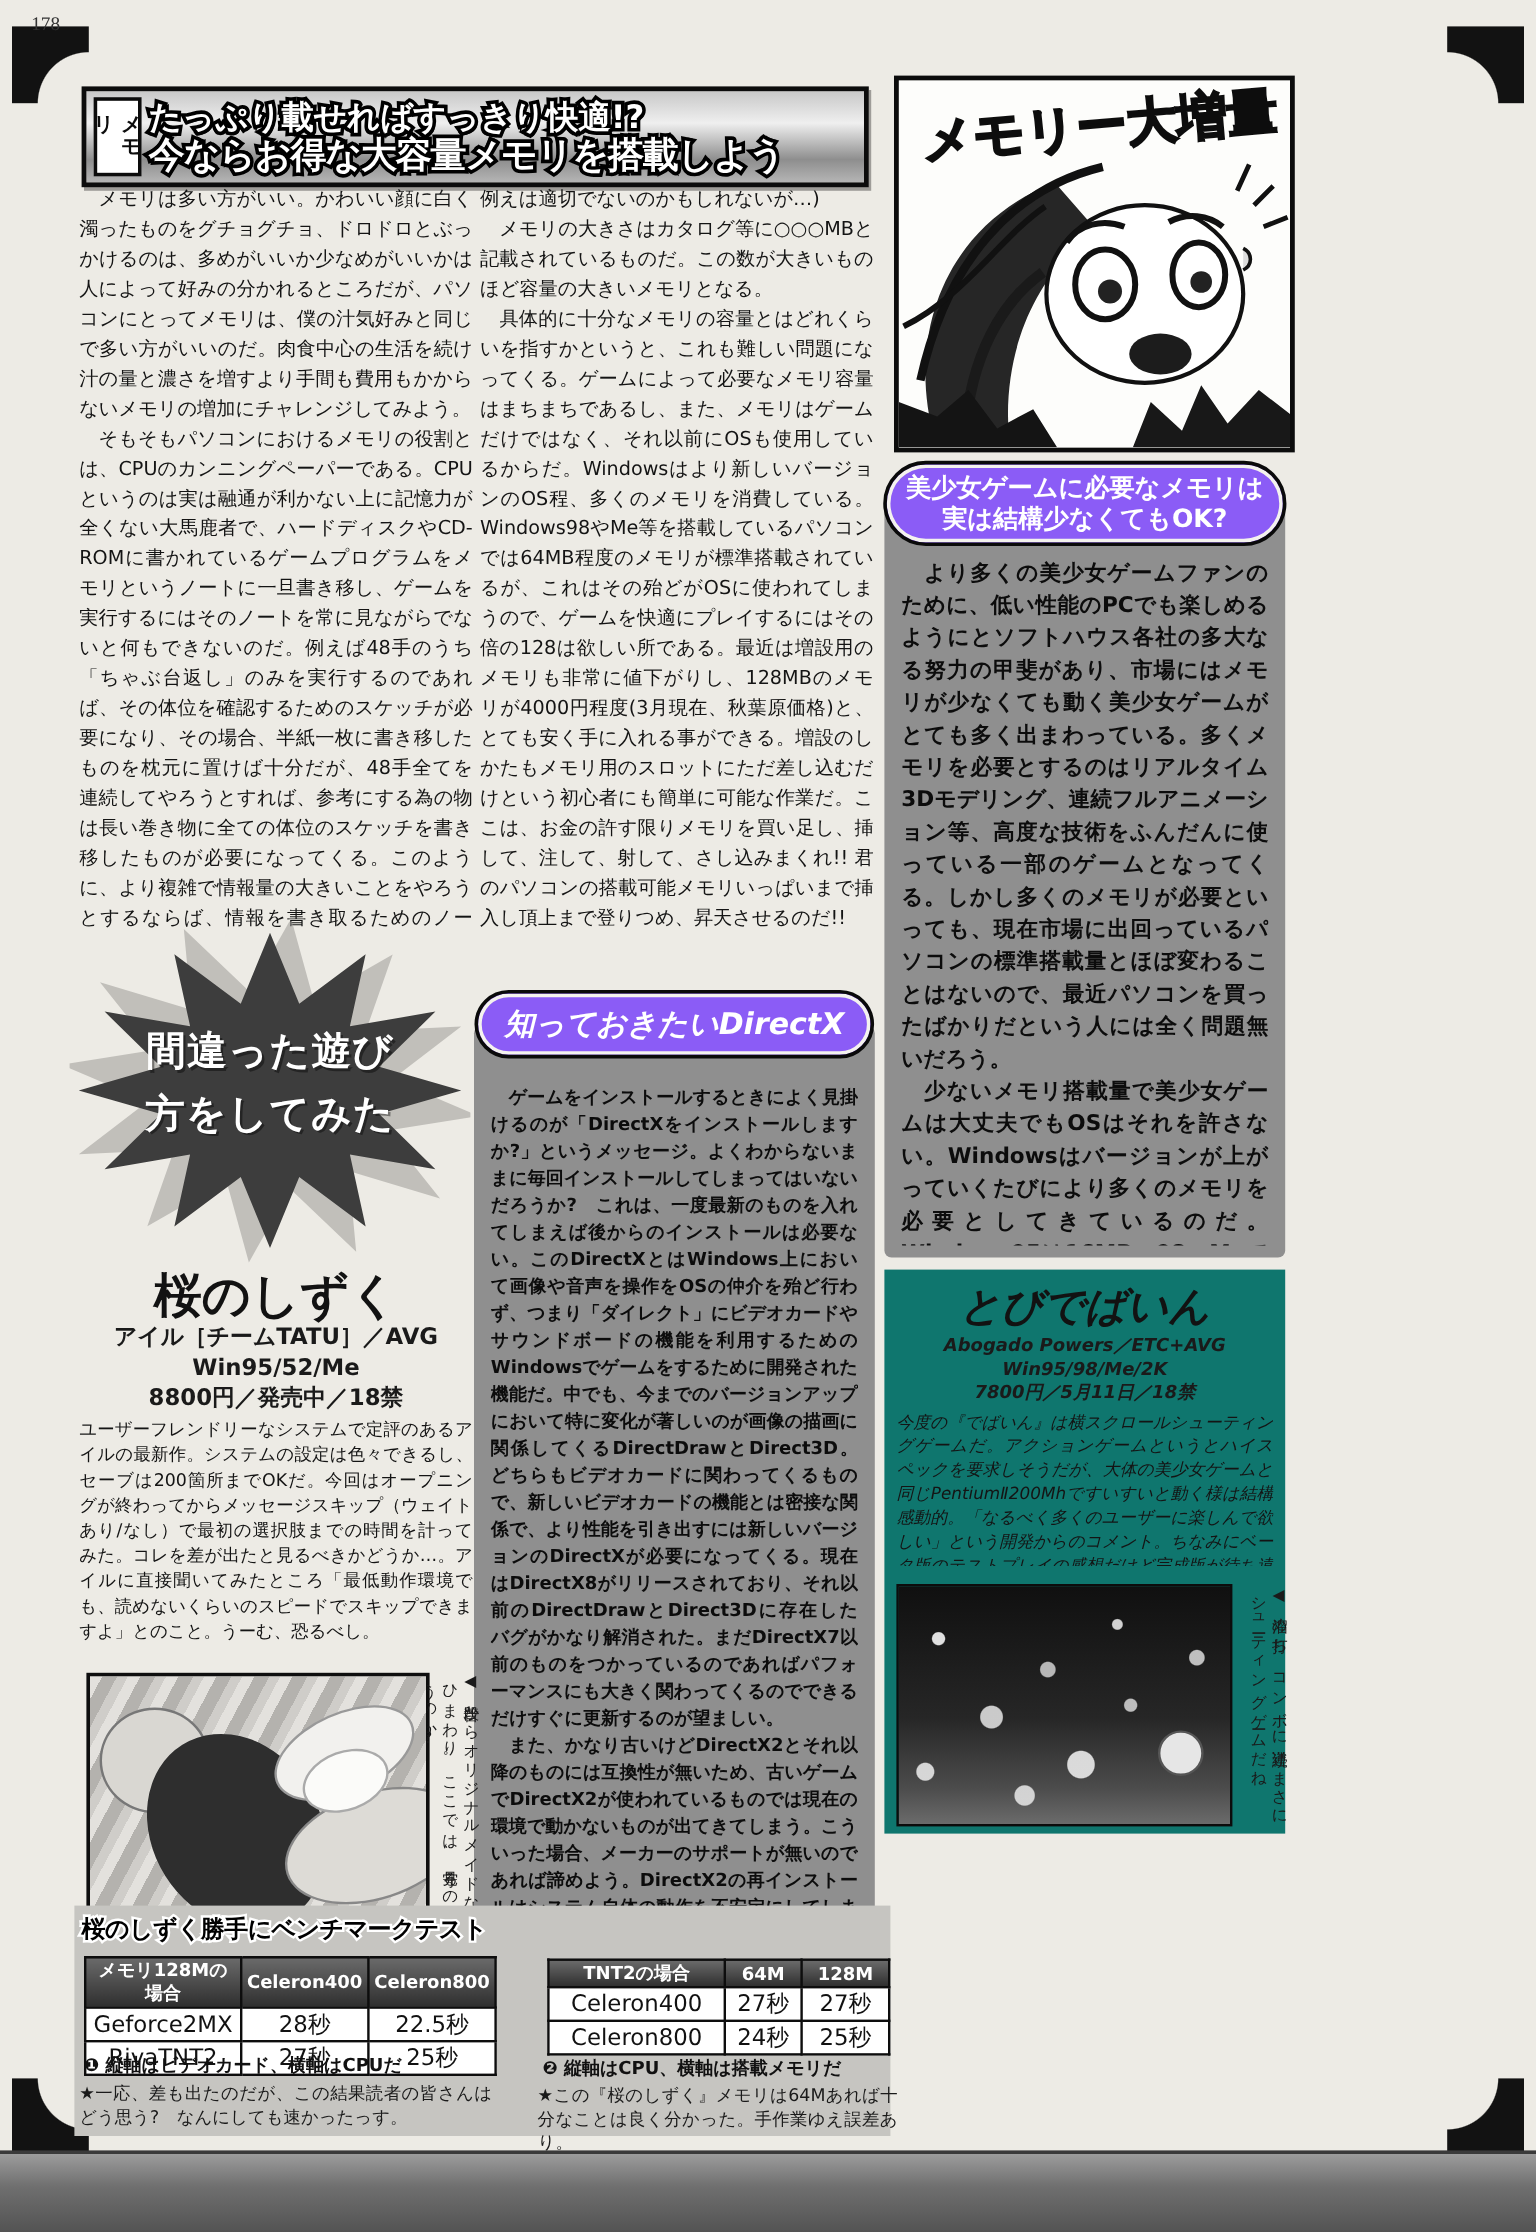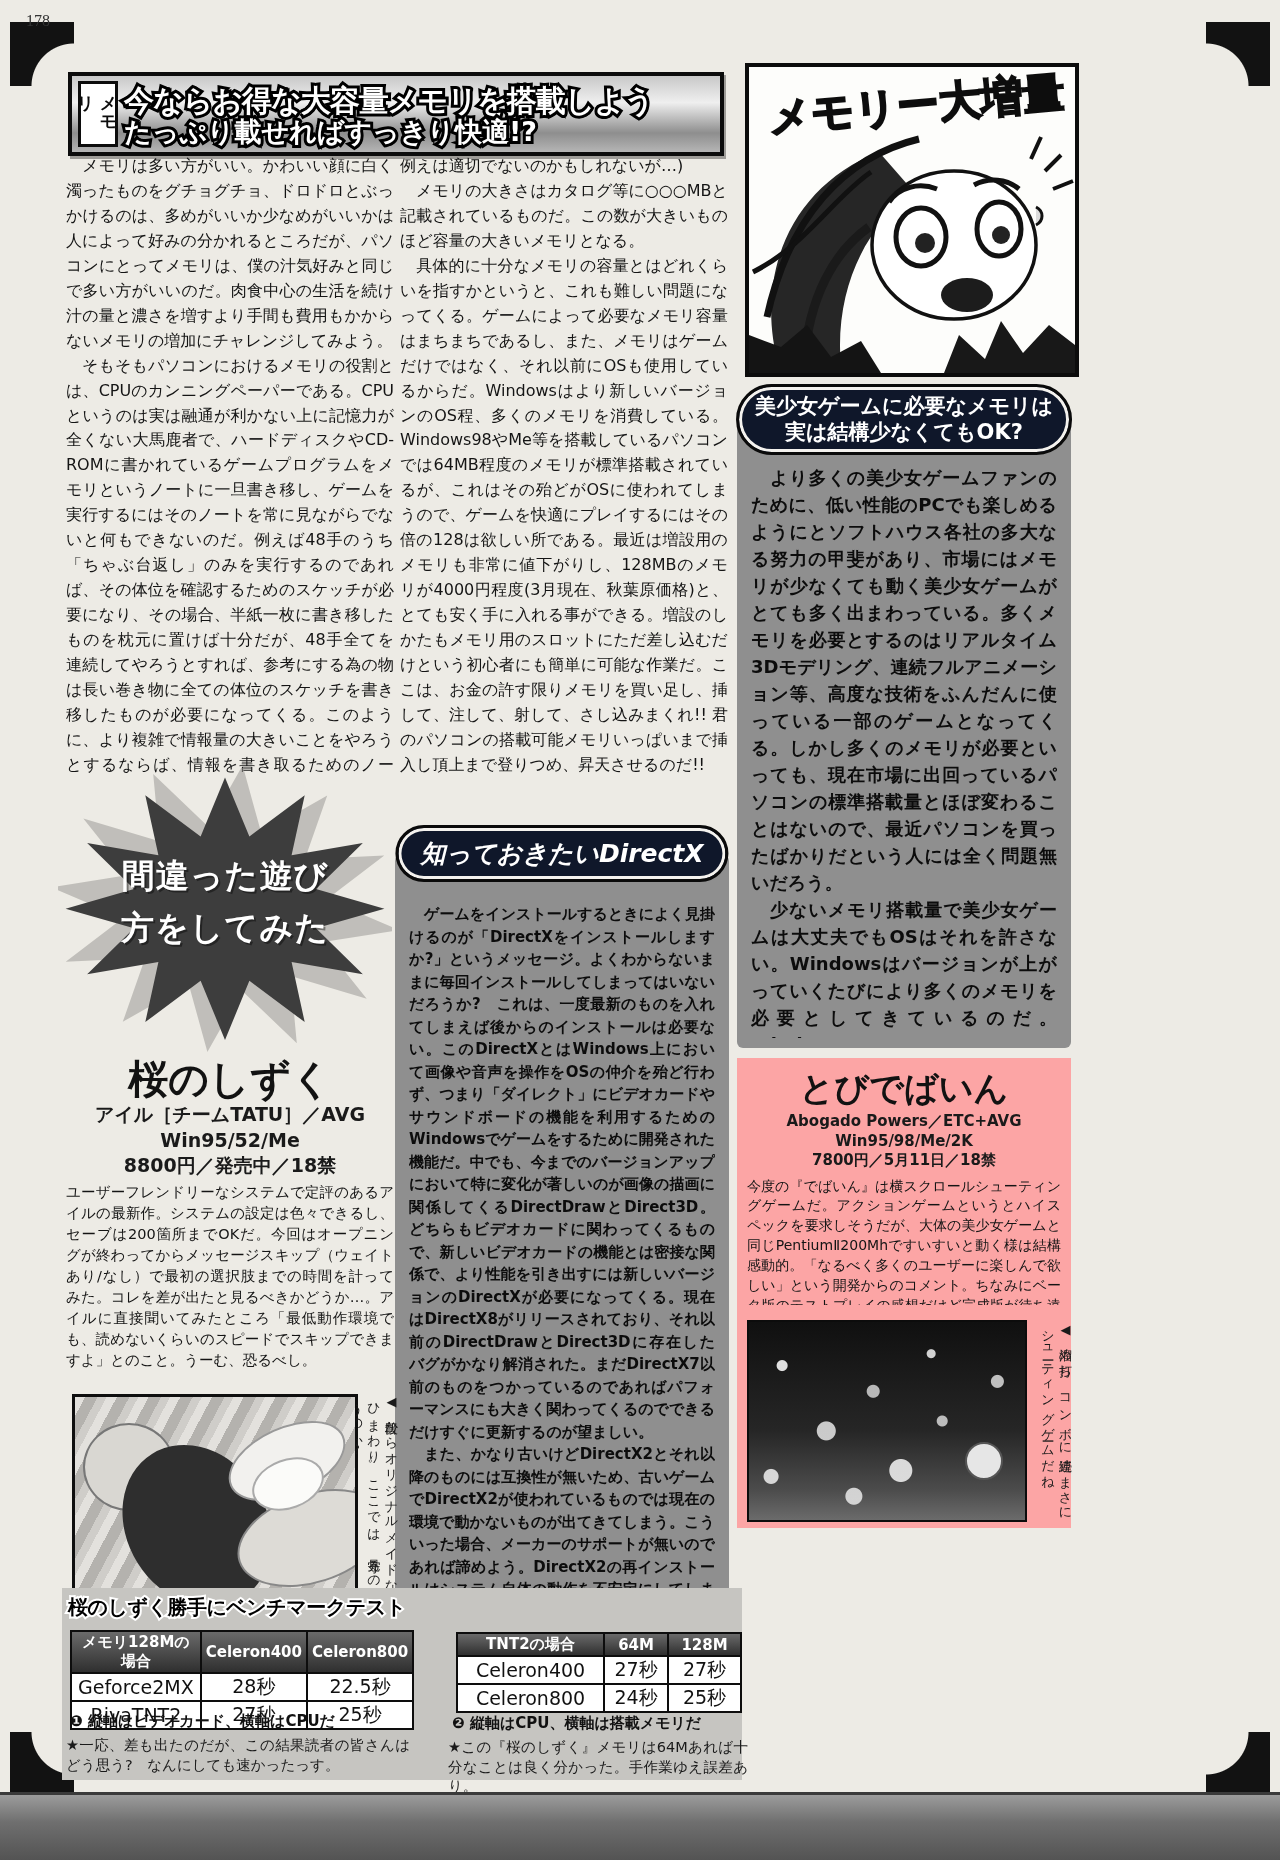--- a/index.html
+++ b/index.html
@@ -30,21 +30,21 @@
                  text-shadow:2px 2px 0 #000,-2px 2px 0 #000,2px -2px 0 #000,-2px -2px 0 #000;}
   .banner-line1{font-size:27px;letter-spacing:0px;}
   .banner-line2{font-size:30px;letter-spacing:-1px;}
 
   
   .comic{border:4px solid #0c0c0c;background:#fdfdfb;overflow:hidden;}
 
   
   .graybox{background:#8f8f8f;border-radius:6px;}
   .pill{position:absolute;left:50%;transform:translateX(-50%);
-        background:#0f172a;color:#fff;border:3px solid #0a0a0a;border-radius:44px;
+        background:#8b5cf6;color:#fff;border:3px solid #0a0a0a;border-radius:44px;
         box-shadow:inset 0 0 0 3px #f4f2ee;padding:7px 20px;text-align:center;
         font-weight:900;white-space:nowrap;}
   .boxbody{color:#0c0c0c;font-weight:600;text-align:justify;overflow:hidden;}
 
   
   .burst-text{position:absolute;width:100%;text-align:center;color:#fff;font-weight:900;
               font-size:33px;letter-spacing:1px;text-shadow:2px 2px 0 #00000066;}
 
   .game-title{font-weight:900;color:#121212;text-align:center;}
   .game-info{font-weight:600;color:#1a1a1a;text-align:center;}
@@ -62,40 +62,40 @@
                -webkit-text-stroke:4px #fff;paint-order:stroke fill;
                text-shadow:1px 1px 0 #fff,-1px 1px 0 #fff,1px -1px 0 #fff,-1px -1px 0 #fff;}
   table.bench{border-collapse:collapse;background:#fff;}
   table.bench th{background:linear-gradient(180deg,#6a6a6a,#2f2f2f);color:#fff;font-size:15px;
                  font-weight:700;border:2px solid #0d0d0d;padding:1px 4px;}
   table.bench td{border:2px solid #0d0d0d;font-size:19px;padding:0 6px;text-align:center;color:#111;}
   .bench-note{font-size:15px;font-weight:700;color:#111;}
   .bench-comment{font-size:14.5px;line-height:1.35;color:#1a1a1a;text-align:justify;}
 
   
-  .tobi-panel{background:#fca5a5;}
+  .tobi-panel{background:#0f766e;font-style:italic;}
   .tobi-photo{position:absolute;background:linear-gradient(180deg,#101010 0%,#262626 55%,#4c4c4c 85%,#6b6b6b 100%);}
 
   .bottom-band{background:linear-gradient(180deg,#9c9c9c 0%,#6f6f6f 40%,#515151 100%);border-top:3px solid #3a3a3a;}
 </style>
 </head>
 <body>
 
 <div class="abs corner tl" style="left:10px;top:22px;"></div>
 <div class="abs corner tr" style="right:10px;top:22px;"></div>
 <div class="abs corner bl" style="left:10px;top:1732px;"></div>
 <div class="abs corner br" style="right:10px;top:1732px;"></div>
 
 <div class="abs page-number" style="left:26px;top:12px;">178</div>
 
 <div class="abs banner" style="left:68px;top:72px;width:648px;height:76px;">
   <div class="banner-tag">メモリ</div>
   <div class="banner-titles">
+    <div class="outline-title banner-line1">たっぷり載せればすっきり快適!?</div>
     <div class="outline-title banner-line2">今ならお得な大容量メモリを搭載しよう</div>
-    <div class="outline-title banner-line1">たっぷり載せればすっきり快適!?</div>
   </div>
 </div>
 
 <div class="abs body-copy prewrap" style="left:66px;top:154px;width:328px;height:620px;">　メモリは多い方がいい。かわいい顔に白く濁ったものをグチョグチョ、ドロドロとぶっかけるのは、多めがいいか少なめがいいかは人によって好みの分かれるところだが、パソコンにとってメモリは、僕の汁気好みと同じで多い方がいいのだ。肉食中心の生活を続け汁の量と濃さを増すより手間も費用もかからないメモリの増加にチャレンジしてみよう。
 　そもそもパソコンにおけるメモリの役割とは、CPUのカンニングペーパーである。CPUというのは実は融通が利かない上に記憶力が全くない大馬鹿者で、ハードディスクやCD-ROMに書かれているゲームプログラムをメモリというノートに一旦書き移し、ゲームを実行するにはそのノートを常に見ながらでないと何もできないのだ。例えば48手のうち「ちゃぶ台返し」のみを実行するのであれば、その体位を確認するためのスケッチが必要になり、その場合、半紙一枚に書き移したものを枕元に置けば十分だが、48手全てを連続してやろうとすれば、参考にする為の物は長い巻き物に全ての体位のスケッチを書き移したものが必要になってくる。このように、より複雑で情報量の大きいことをやろうとするならば、情報を書き取るためのノート、つまりメモリもそれに合わせた大きいものが必要になるのだ。(48手全て覚えているというナイトライフ((C)光栄)な人にはこの</div>
 
 <div class="abs body-copy prewrap" style="left:400px;top:154px;width:328px;height:668px;">例えは適切でないのかもしれないが…)
 　メモリの大きさはカタログ等に○○○MBと記載されているものだ。この数が大きいものほど容量の大きいメモリとなる。
 　具体的に十分なメモリの容量とはどれくらいを指すかというと、これも難しい問題になってくる。ゲームによって必要なメモリ容量はまちまちであるし、また、メモリはゲームだけではなく、それ以前にOSも使用しているからだ。Windowsはより新しいバージョンのOS程、多くのメモリを消費している。Windows98やMe等を搭載しているパソコンでは64MB程度のメモリが標準搭載されているが、これはその殆どがOSに使われてしまうので、ゲームを快適にプレイするにはその倍の128は欲しい所である。最近は増設用のメモリも非常に値下がりし、128MBのメモリが4000円程度(3月現在、秋葉原価格)と、とても安く手に入れる事ができる。増設のしかたもメモリ用のスロットにただ差し込むだけという初心者にも簡単に可能な作業だ。ここは、お金の許す限りメモリを買い足し、挿して、注して、射して、さし込みまくれ!! 君のパソコンの搭載可能メモリいっぱいまで挿入し頂上まで登りつめ、昇天させるのだ!!</div>
 

